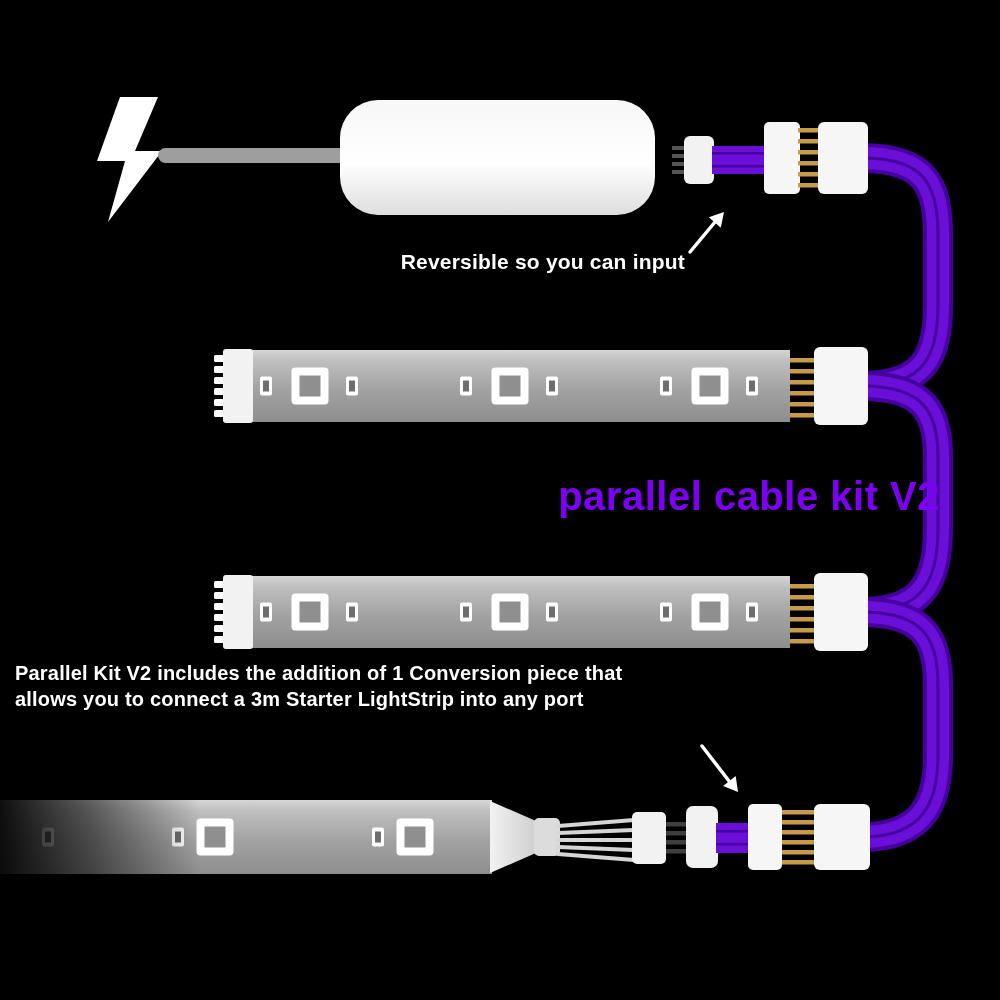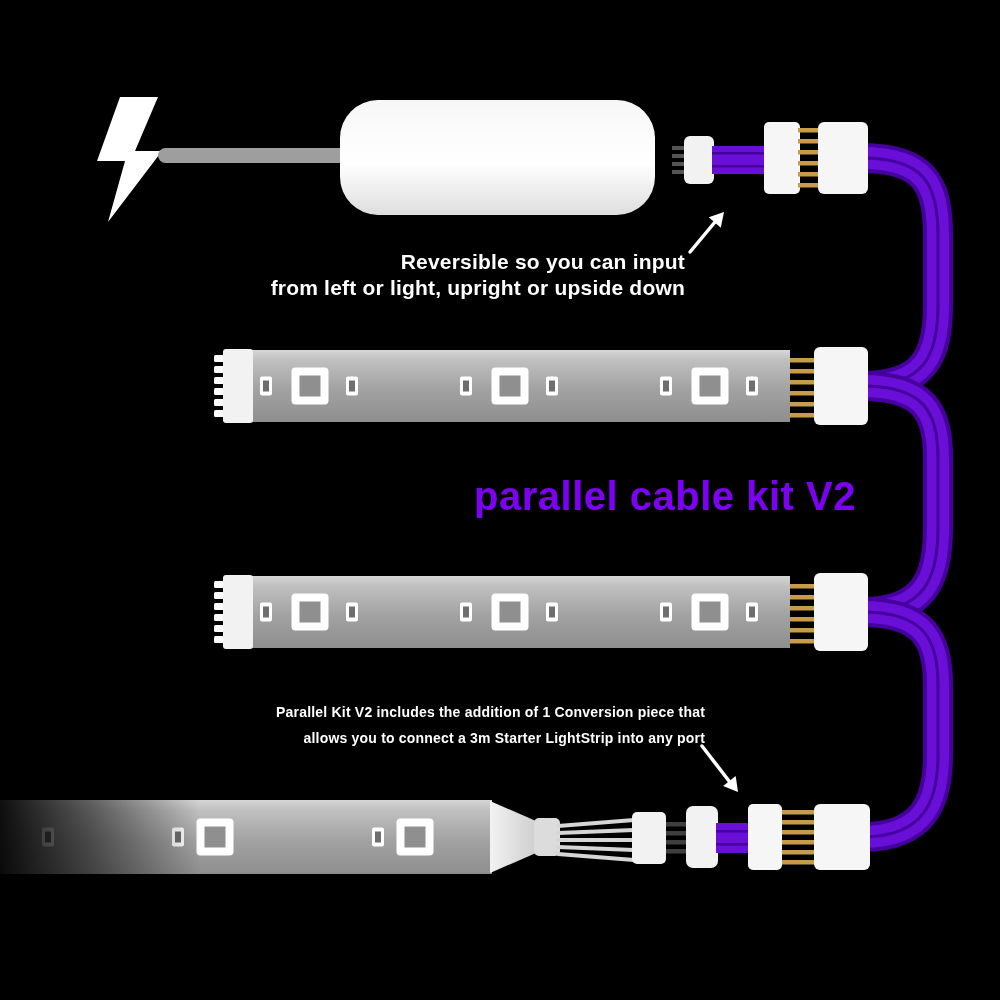--- a/index.html
+++ b/index.html
@@ -2,22 +2,22 @@
 <html style="--bg: #000000; --cable: #6a0fd8; --cableDark: #45009e; --titlePurple: #7d00f5; --gold: #c89b4a;"><head>
 <meta charset="utf-8">
 <style>
   html,body{margin:0;padding:0;background:#000;}
   .canvas{position:relative;width:1000px;height:893px;background:var(--bg,#000);overflow:hidden;
           font-family:"Liberation Sans",sans-serif;}
   .diagram{position:absolute;left:0;top:0;}
   .caption{position:absolute;color:#fff;font-weight:600;font-size:21px;line-height:26px;
            letter-spacing:.2px;}
   .caption-reversible{top:249px;right:315px;text-align:right;}
-  .caption-conversion{top:699px;left:15px;width:690px;text-align:right;font-size:14px;}
-  .kit-title{position:absolute;top:474px;left:410px;width:510px;text-align:center;
+  .caption-conversion{top:660px;left:15px;width:690px;text-align:left;font-size:20px;}
+  .kit-title{position:absolute;top:474px;left:430px;width:510px;text-align:right;
              color:var(--titlePurple,#7d00f5);font-size:40px;font-weight:600;letter-spacing:.5px;}
   .cable-outer{stroke:var(--cableDark,#45009e);stroke-width:30;fill:none;stroke-linecap:round;}
   .cable-mid{stroke:var(--cable,#6a0fd8);stroke-width:22;fill:none;stroke-linecap:round;}
   .cable-core{stroke:var(--cableDark,#45009e);stroke-width:3;fill:none;stroke-linecap:round;}
   .ribbon{fill:var(--cable,#6a0fd8);}
   .ribbon-stripe{fill:var(--cableDark,#45009e);}
   .gold{fill:var(--gold,#c89b4a);}
   .arrow{stroke:#fff;stroke-width:3.5;fill:none;stroke-linecap:round;}
   .arrow-head{fill:#fff;stroke:none;}
 </style>
@@ -175,21 +175,20 @@
       <rect class="gold" x="782" y="830" width="34" height="4.5"></rect>
       <rect class="gold" x="782" y="840" width="34" height="4.5"></rect>
       <rect class="gold" x="782" y="850" width="34" height="4.5"></rect>
       <rect class="gold" x="782" y="860" width="34" height="4.5"></rect>
       <rect x="814" y="804" width="56" height="66" rx="6" fill="#f6f6f6"></rect>
     </g>
   </svg>
 
   <div class="caption caption-reversible">
     <div>Reversible so you can input</div>
-    <div>from left or light, upright or upside down</div>
   </div>
 
   <div class="kit-title">parallel cable kit V2</div>
 
   <div class="caption caption-conversion">
     <div>Parallel Kit V2 includes the addition of 1 Conversion piece that</div>
     <div>allows you to connect a 3m Starter LightStrip into any port</div>
   </div>
 
 </div>

